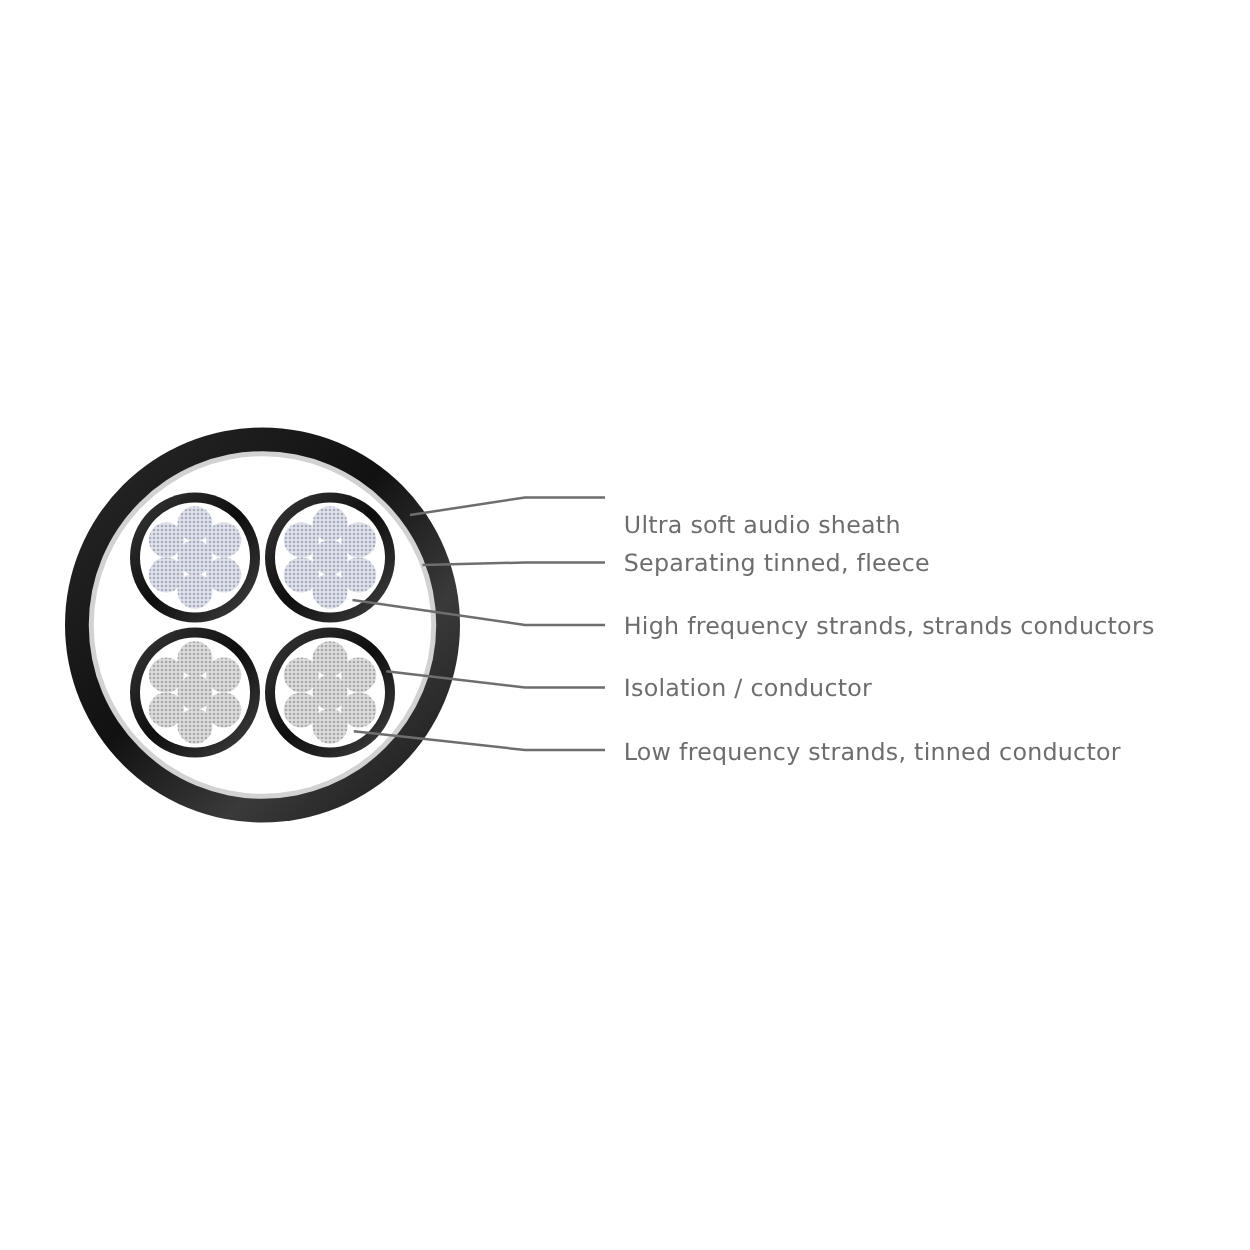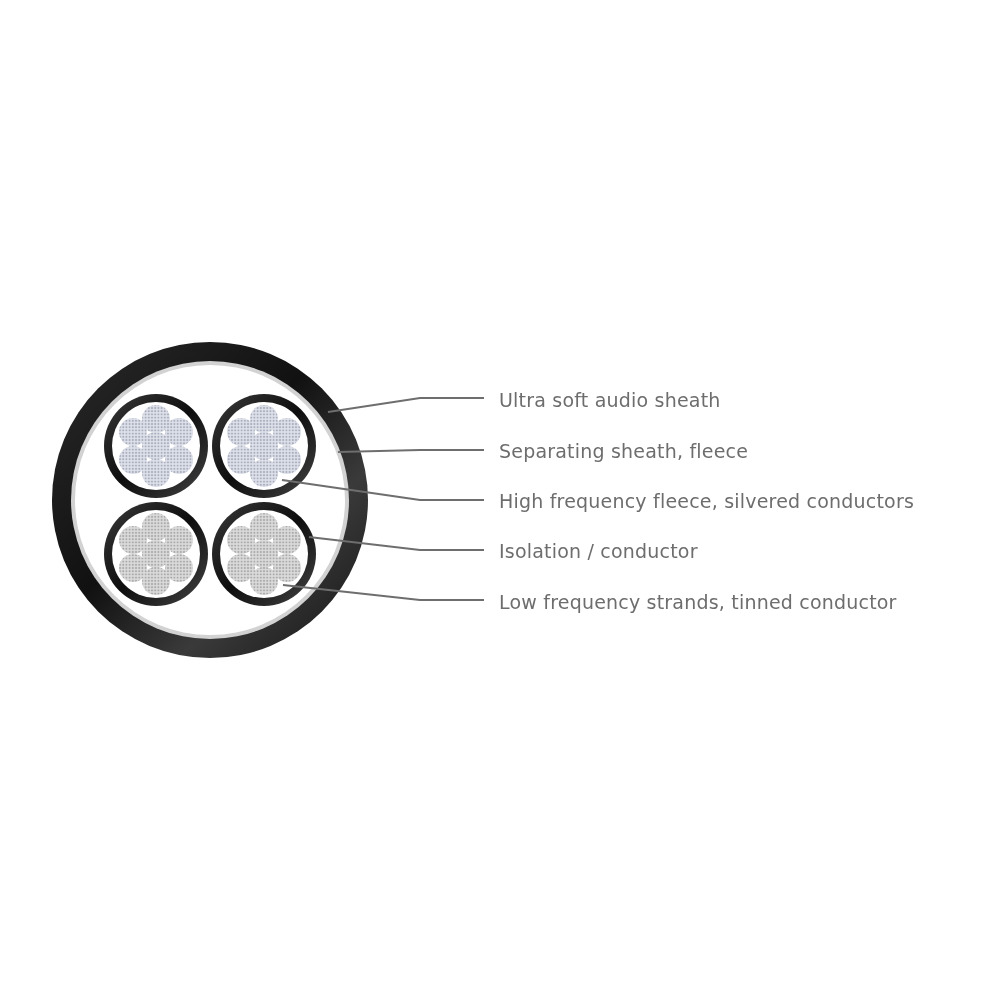--- a/index.html
+++ b/index.html
@@ -107,17 +107,17 @@
 
   <g stroke="#6e6e6e" stroke-width="2" fill="none">
     <polyline points="328,412 420,398 484,398"></polyline>
     <polyline points="338,452 420,450 484,450"></polyline>
     <polyline points="282,480 420,500 484,500"></polyline>
     <polyline points="309,537 420,550 484,550"></polyline>
     <polyline points="283,585 420,600 484,600"></polyline>
   </g>
 </svg>
 
-<div class="label" style="top:388px;">Ultra soft audio sheath</div>
-<div class="label" style="top:439px;">Separating sheath, fleece</div>
-<div class="label" style="top:489px;">High frequency fleece, silvered conductors</div>
+<div class="label" style="top:408px;">Ultra soft audio sheath</div>
+<div class="label" style="top:439px;">Separating tinned, fleece</div>
+<div class="label" style="top:489px;">High frequency strands, strands conductors</div>
 <div class="label" style="top:539px;text-align:right;">Isolation / conductor</div>
 <div class="label" style="top:590px;">Low frequency strands, tinned conductor</div>
 
 </body></html>

